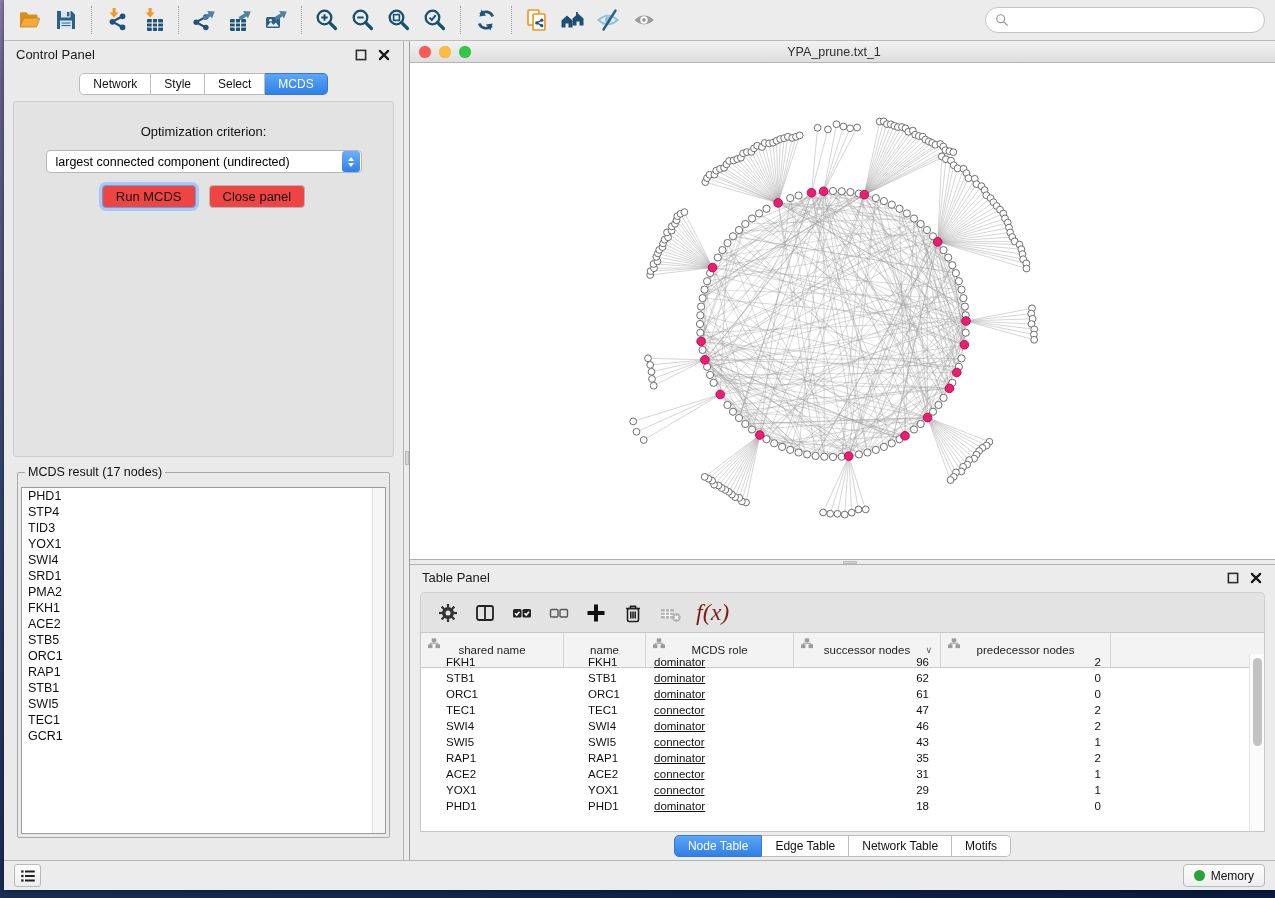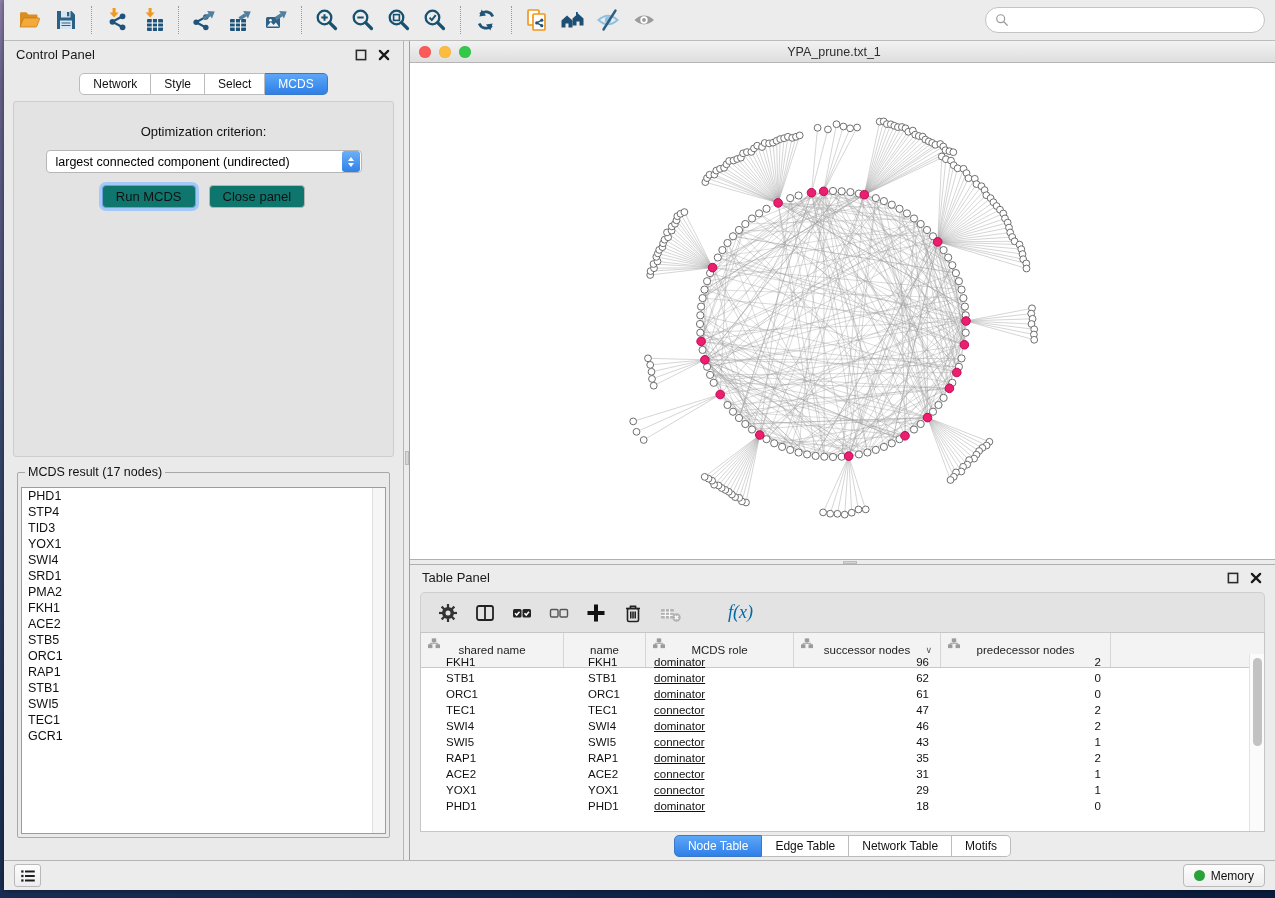--- a/index.html
+++ b/index.html
@@ -46,21 +46,21 @@
   .selectbox { margin-top:11px; width:316px; height:23px; background:#fff; border:1px solid #b6b6b6;
     border-radius:4px; display:flex; align-items:center; cursor:pointer; position:relative; }
   .selectbox .sel-text { flex:1; font-size:12.5px; padding:0 6px 0 9px; white-space:nowrap; }
   .stepper { width:18px; height:21px; margin-right:1px; border-radius:3px;
     background:linear-gradient(#6cb0f8,#2f80e9); display:flex; flex-direction:column;
     align-items:center; justify-content:center; gap:2px; }
   .stepper i { display:block; width:0; height:0; border-left:3.5px solid transparent; border-right:3.5px solid transparent; }
   .stepper .up { border-bottom:4px solid #fff; }
   .stepper .dn { border-top:4px solid #fff; }
   .cp-buttons { margin-top:12px; display:flex; gap:13px; }
-  .btn { height:23px; padding:0 13px; font-size:13px; background:#0f766e; color:#111;
+  .btn { height:23px; padding:0 13px; font-size:13px; background:#ef4444; color:#111;
     border:1px solid #b5b5b5; border-radius:4px; cursor:pointer; }
   .btn.focus-ring { box-shadow:0 0 0 3px #a5c9f6; border-color:#6d9fdc; }
 
   .mcds-box { flex:1; margin:8px 13px 22px; border:1px solid #a8a8a8; border-radius:2px;
     position:relative; padding:6px 3px 3px; }
   .mcds-box legend { font-size:12.5px; padding:0 3px; margin-left:4px; color:#111; }
   .mcds-list { position:absolute; left:3px; right:3px; top:8px; bottom:3px; background:#fff;
     border:1px solid #9c9c9c; overflow:hidden; }
   .mcds-scroll { position:absolute; top:0; right:0; bottom:0; width:13px; background:#f6f6f6; border-left:1px solid #e0e0e0; }
   .mcds-item { font-size:12.5px; line-height:16px; padding-left:6px; color:#111; cursor:default; }
@@ -87,21 +87,21 @@
 
   
   .tpanel { height:295px; flex:none; background:#ececec; display:flex; flex-direction:column; }
   .tp-header { height:25px; flex:none; display:flex; align-items:center; padding:0 12px; font-size:13px; color:#1a1a1a; }
   .tp-toolbar { margin:2px 10px 0; height:40px; flex:none; background:#e3e3e3;
     border:1px solid #cfcfcf; border-bottom:none; border-radius:5px 5px 0 0;
     display:flex; align-items:center; gap:7px; padding:0 12px; }
   .tp-toolbar .tb-btn { width:30px; height:30px; }
   .tp-toolbar .tb-btn svg { width:24px; height:24px; }
   .tp-toolbar .fx { font-family:"Liberation Serif","DejaVu Serif",serif; font-style:italic;
-    font-size:18px; color:#0369a1; padding:0 4px;margin-left:32px; }
+    font-size:24px; color:#7f1d1d; padding:0 4px; }
 
   .tp-table { margin:0 10px; flex:1; min-height:0; background:#fff; border:1px solid #c6c6c6; position:relative; overflow:hidden; }
   .thead { display:grid; grid-template-columns:143px 82px 148px 147px 170px 1fr; height:35px;
     background:#f3f3f3; border-bottom:1px solid #c9c9c9; }
   .th { position:relative; display:flex; align-items:center; justify-content:center;
     font-size:11.5px; color:#222; border-right:1px solid #d6d6d6; cursor:pointer; }
   .th:last-child { border-right:none; }
   .th .hier { position:absolute; left:7px; top:5px; }
   .th .sort { position:absolute; right:8px; font-size:9px; color:#555; }
   .tbody { position:absolute; top:21px; left:0; right:15px; bottom:0; overflow:hidden; }

